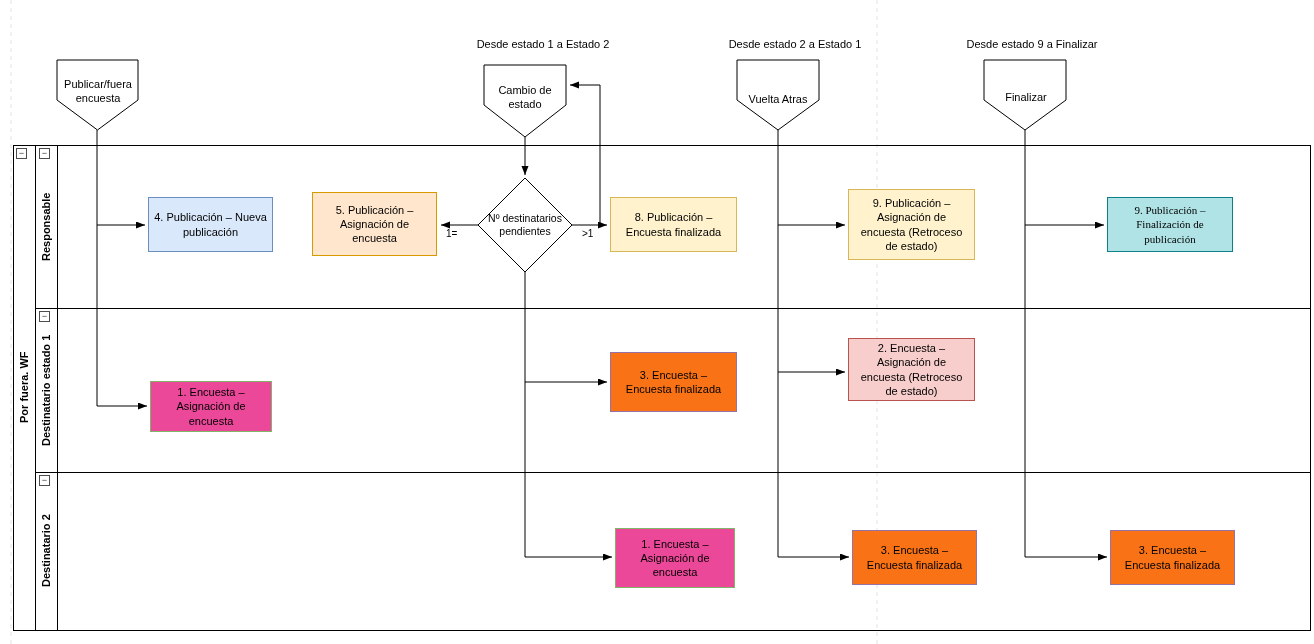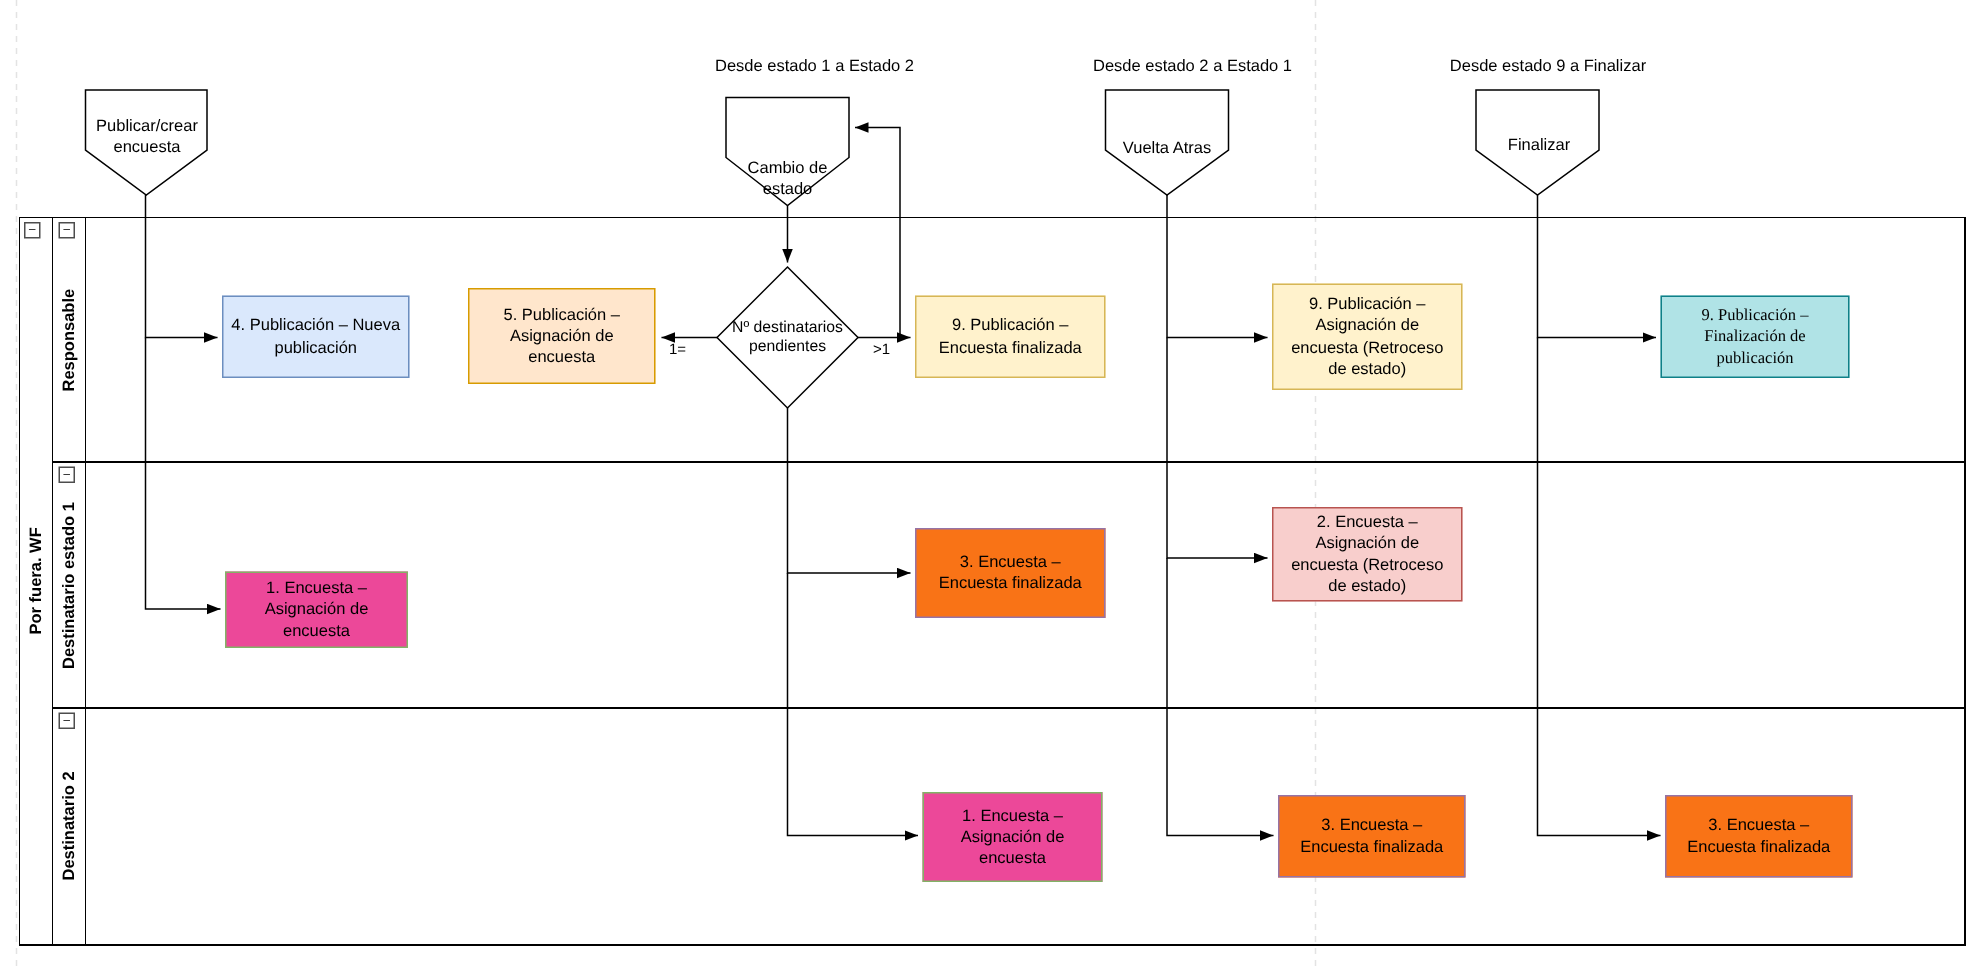--- a/index.html
+++ b/index.html
@@ -114,37 +114,37 @@
   <div class="collapse" style="left:39px;top:148px;">
       <span>−</span>
     </div>
   <div class="collapse" style="left:39px;top:311px;">
       <span>−</span>
     </div>
   <div class="collapse" style="left:39px;top:475px;">
       <span>−</span>
     </div>
 
-  <div class="node-label" style="left:58px;top:72px;width:80px;height:40px;">Publicar/crear encuesta</div>
-  <div class="node-label" style="left:486px;top:78px;width:78px;height:40px;margin-top:22px;">Cambio de estado</div>
+  <div class="node-label" style="left:58px;top:72px;width:80px;height:40px;">Publicar/fuera encuesta</div>
+  <div class="node-label" style="left:486px;top:78px;width:78px;height:40px;">Cambio de estado</div>
   <div class="node-label" style="left:739px;top:90px;width:78px;height:20px;">Vuelta Atras</div>
   <div class="node-label" style="left:986px;top:88px;width:80px;height:20px;">Finalizar</div>
 
   <div class="node-label" style="left:487px;top:197px;width:76px;height:56px;font-size:10.5px;">Nº destinatarios pendientes</div>
   <div class="edge-label" style="left:446px;top:228px;">1=</div>
   <div class="edge-label" style="left:582px;top:228px;">&gt;1</div>
 
   <div class="task c-blue" style="left:148px;top:197px;width:125px;height:55px;">
     <span>4. Publicación – Nueva publicación</span>
   </div>
   <div class="task c-orange" style="left:312px;top:192px;width:125px;height:64px;">
     <span>5. Publicación – Asignación de encuesta</span>
   </div>
   <div class="task c-yellow" style="left:610px;top:197px;width:127px;height:55px;">
-    <span>9. Publicación – Encuesta finalizada</span>
+    <span>8. Publicación – Encuesta finalizada</span>
   </div>
   <div class="task c-yellow" style="left:848px;top:189px;width:127px;height:71px;">
     <span>9. Publicación – Asignación de encuesta (Retroceso de estado)</span>
   </div>
   <div class="task c-teal" style="left:1107px;top:197px;width:126px;height:55px;font-family:Liberation Serif, serif;">
     <span>9. Publicación – Finalización de publicación</span>
   </div>
 
   <div class="task c-green" style="left:150px;top:381px;width:122px;height:51px;">
     <span>1. Encuesta – Asignación de encuesta</span>

